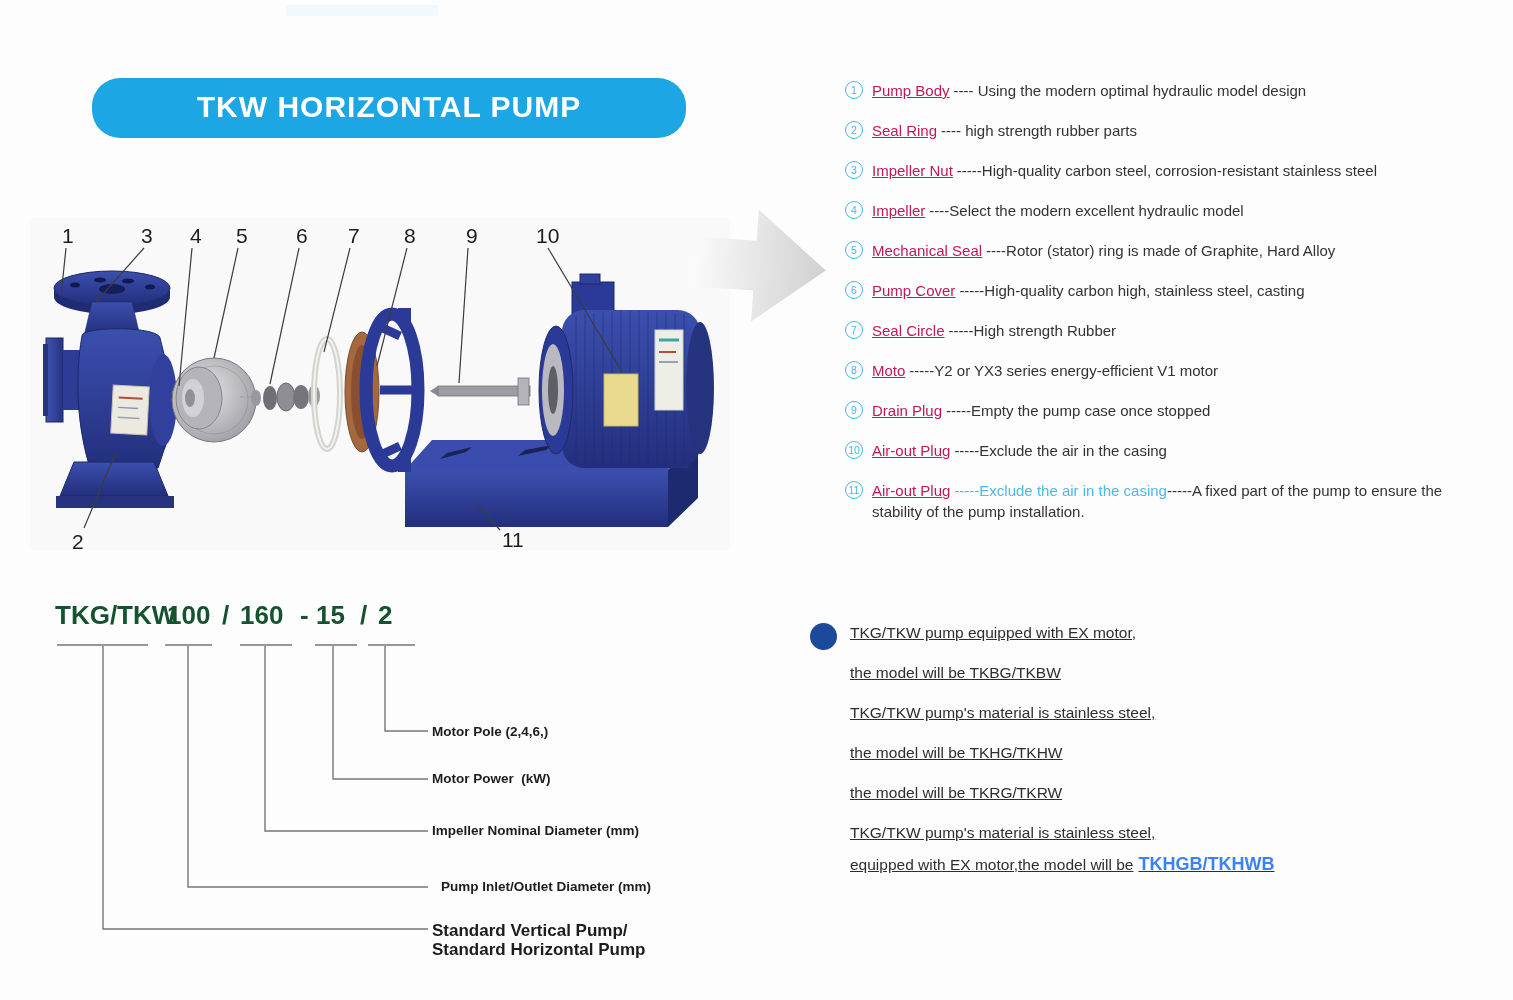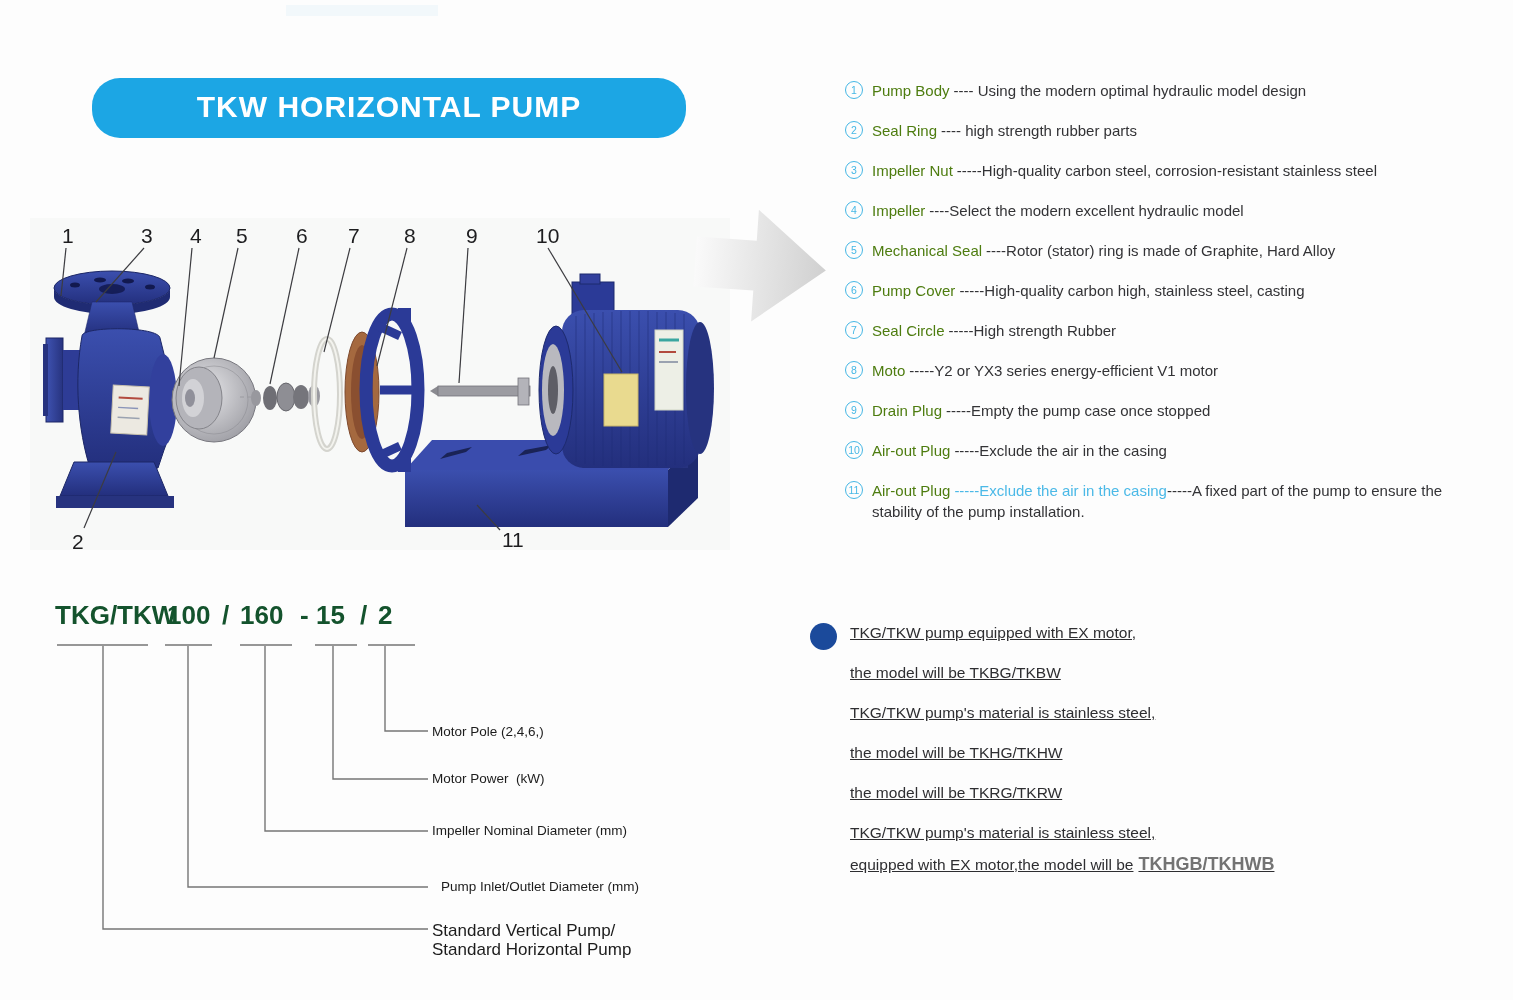--- a/index.html
+++ b/index.html
@@ -22,40 +22,40 @@
   .arrow-svg { position:absolute; left:688px; top:198px; }
   text.callout { font-family:"Liberation Sans",sans-serif; font-size:21px; fill:#1d1d1f; }
 
   
   .legend { position:absolute; left:845px; top:80px; width:630px; }
   .lg-item { position:relative; padding-left:27px; font-size:15px; line-height:21px;
     margin-bottom:19px; color:#333336; }
   .lg-num { position:absolute; left:0; top:1px; width:18px; height:18px; border:1.4px solid #45b7e5;
     border-radius:50%; color:#45b7e5; font-size:10.5px; display:flex; align-items:center;
     justify-content:center; }
-  .lg-name { color:#4d7c0f; }
+  .lg-name { color:#be185d;text-decoration:underline; }
   .lg-desc { color:#333336; margin-left:4px;text-align:right; }
   .lg-desc-blue { color:#4bb9e7; margin-left:4px; }
 
   
   .code-seg { position:absolute; top:600px; font-size:26px; font-weight:bold; color:#14532d; }
   .seg0{left:55px;} .seg1{left:167px;} .seg2{left:222px;} .seg3{left:240px;}
   .seg4{left:300px;} .seg5{left:316px;} .seg6{left:360px;} .seg7{left:378px;}
   .code-lines-svg { position:absolute; left:40px; top:598px; }
-  .code-label { position:absolute; left:432px; font-size:13.5px; font-weight:normal; color:#1c1c1c; }
+  .code-label { position:absolute; left:432px; font-size:13.5px; font-weight:bold; color:#1c1c1c; }
   .lblA{top:724px;} .lblB{top:771px;} .lblC{top:823px;text-align:center;} .lblD{top:879px;margin-left:9px;}
   .lblE{top:921px; line-height:19px; font-size:17px;}
 
   
   .notes { position:absolute; left:850px; top:622px; width:560px; }
   .note-bullet { position:absolute; left:-40px; top:1px; width:27px; height:27px;
     border-radius:50%; background:#1b4a9b; }
   .note-line { font-size:15.5px; line-height:21px; color:#2e2e31; margin-bottom:19px;text-decoration:underline; }
   .note-line.tighter { margin-bottom:11px; }
-  .note-model { font-size:18px; font-weight:bold; color:#737373; margin-left:5px; }
+  .note-model { font-size:18px; font-weight:bold; color:#3b82f6; margin-left:5px; }
 </style>
 </head>
 <body>
 
 <div id="page">
 
   <div class="top-smudge"></div>
 
   <div class="banner">
     <span class="banner-text">TKW HORIZONTAL PUMP</span>

